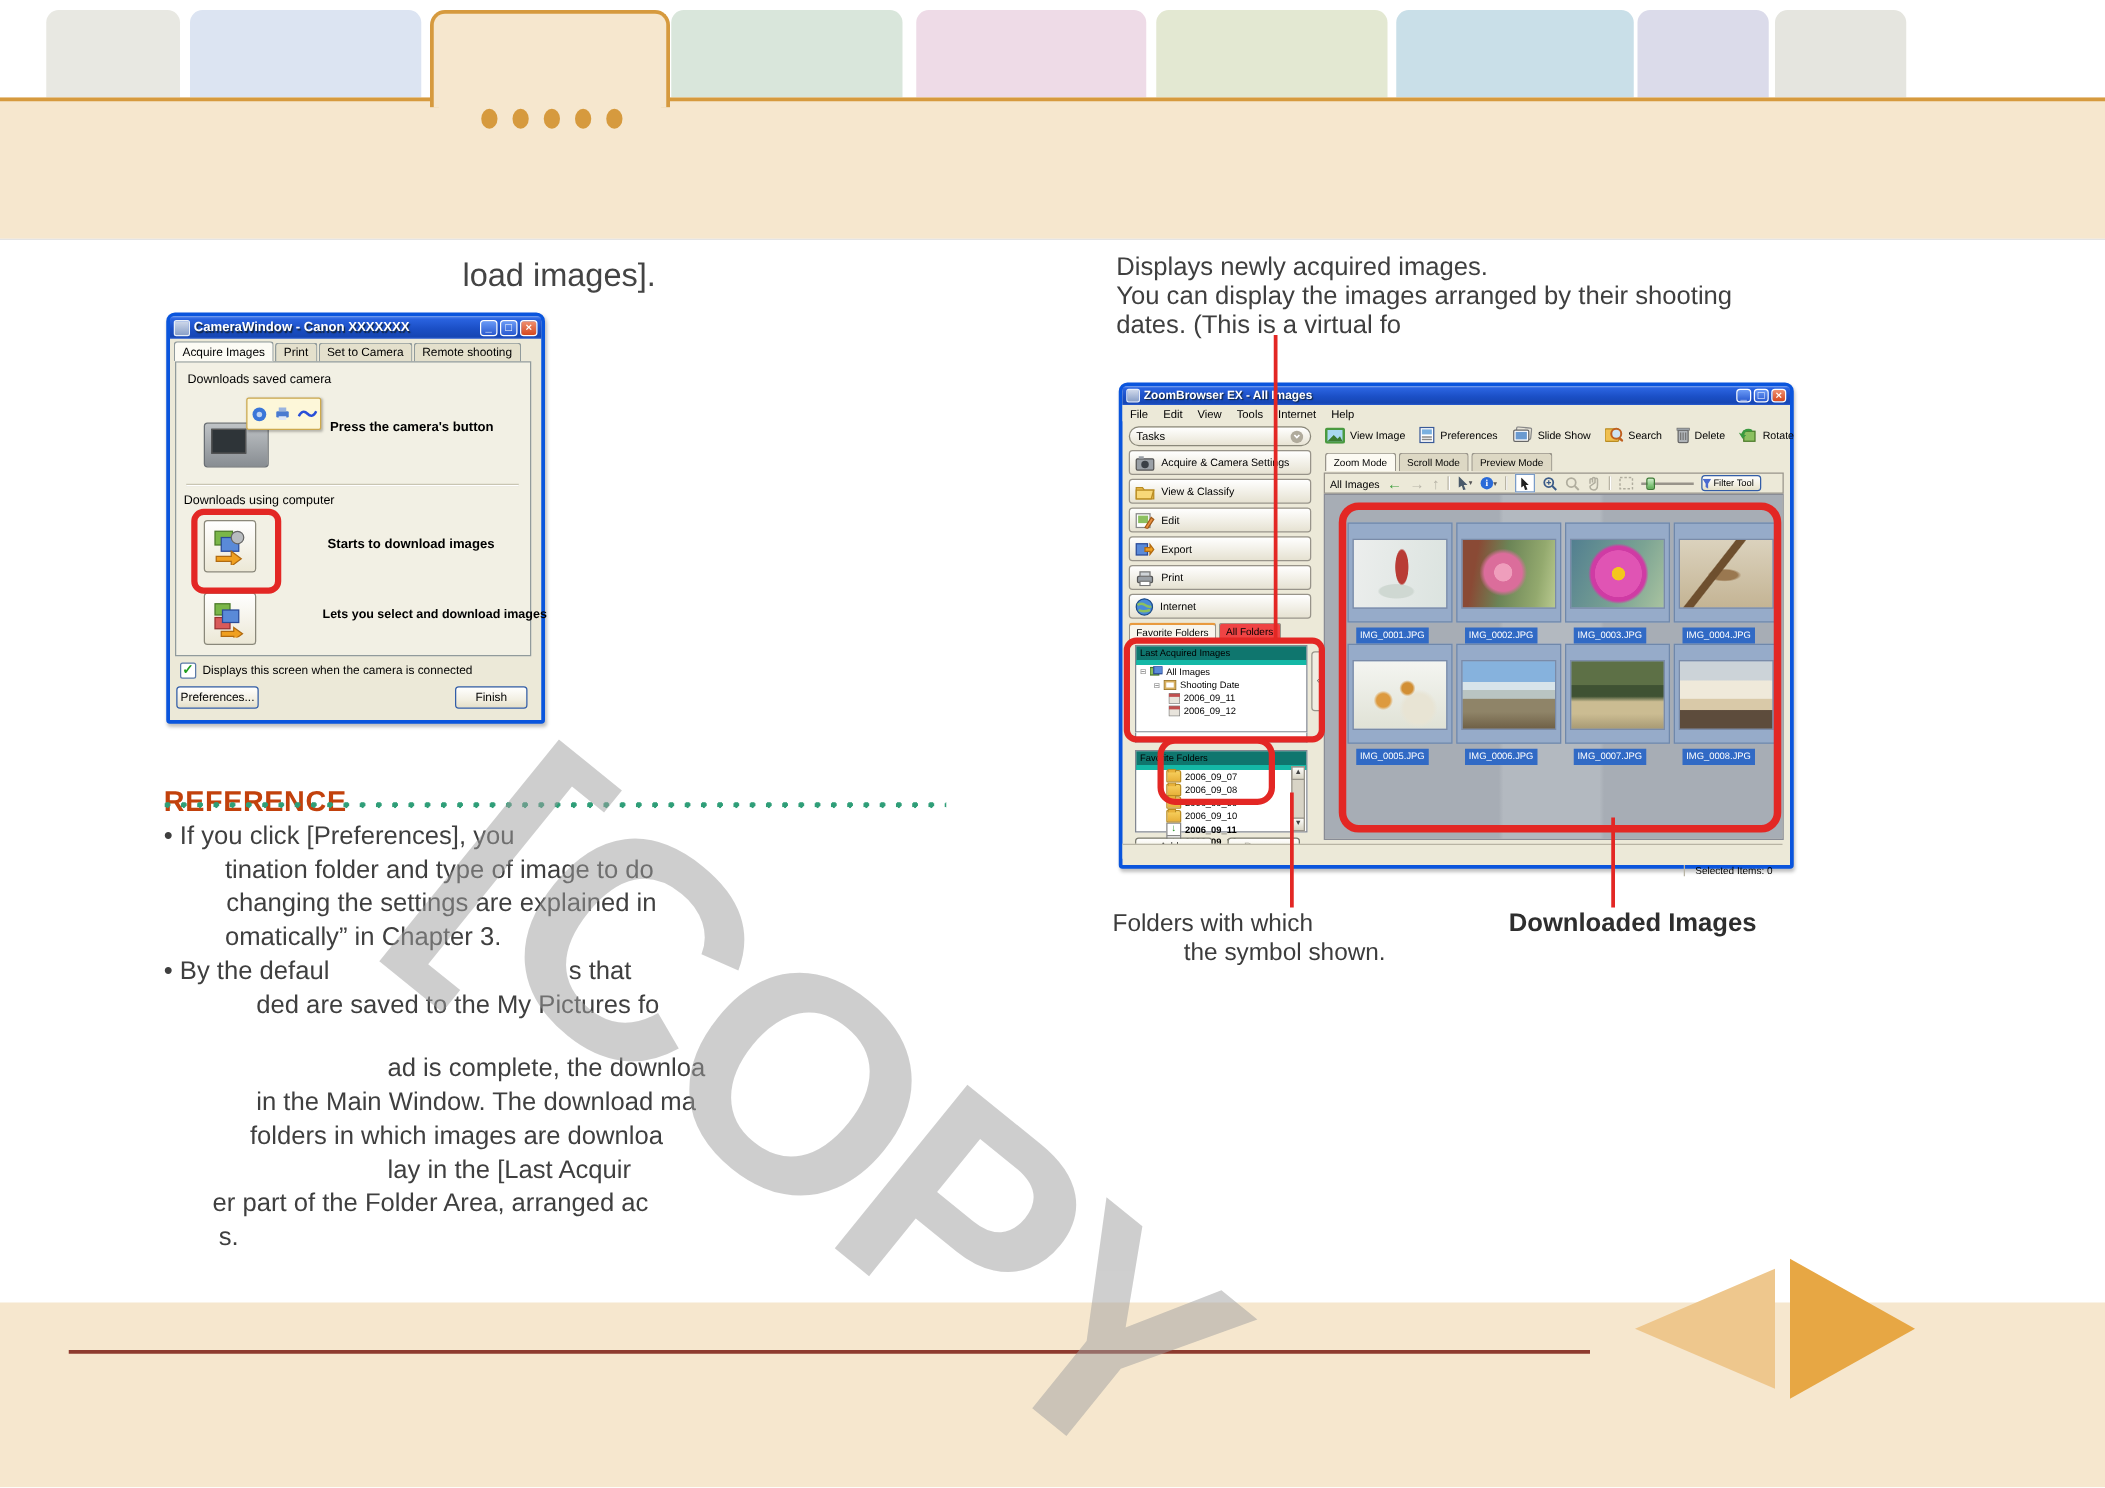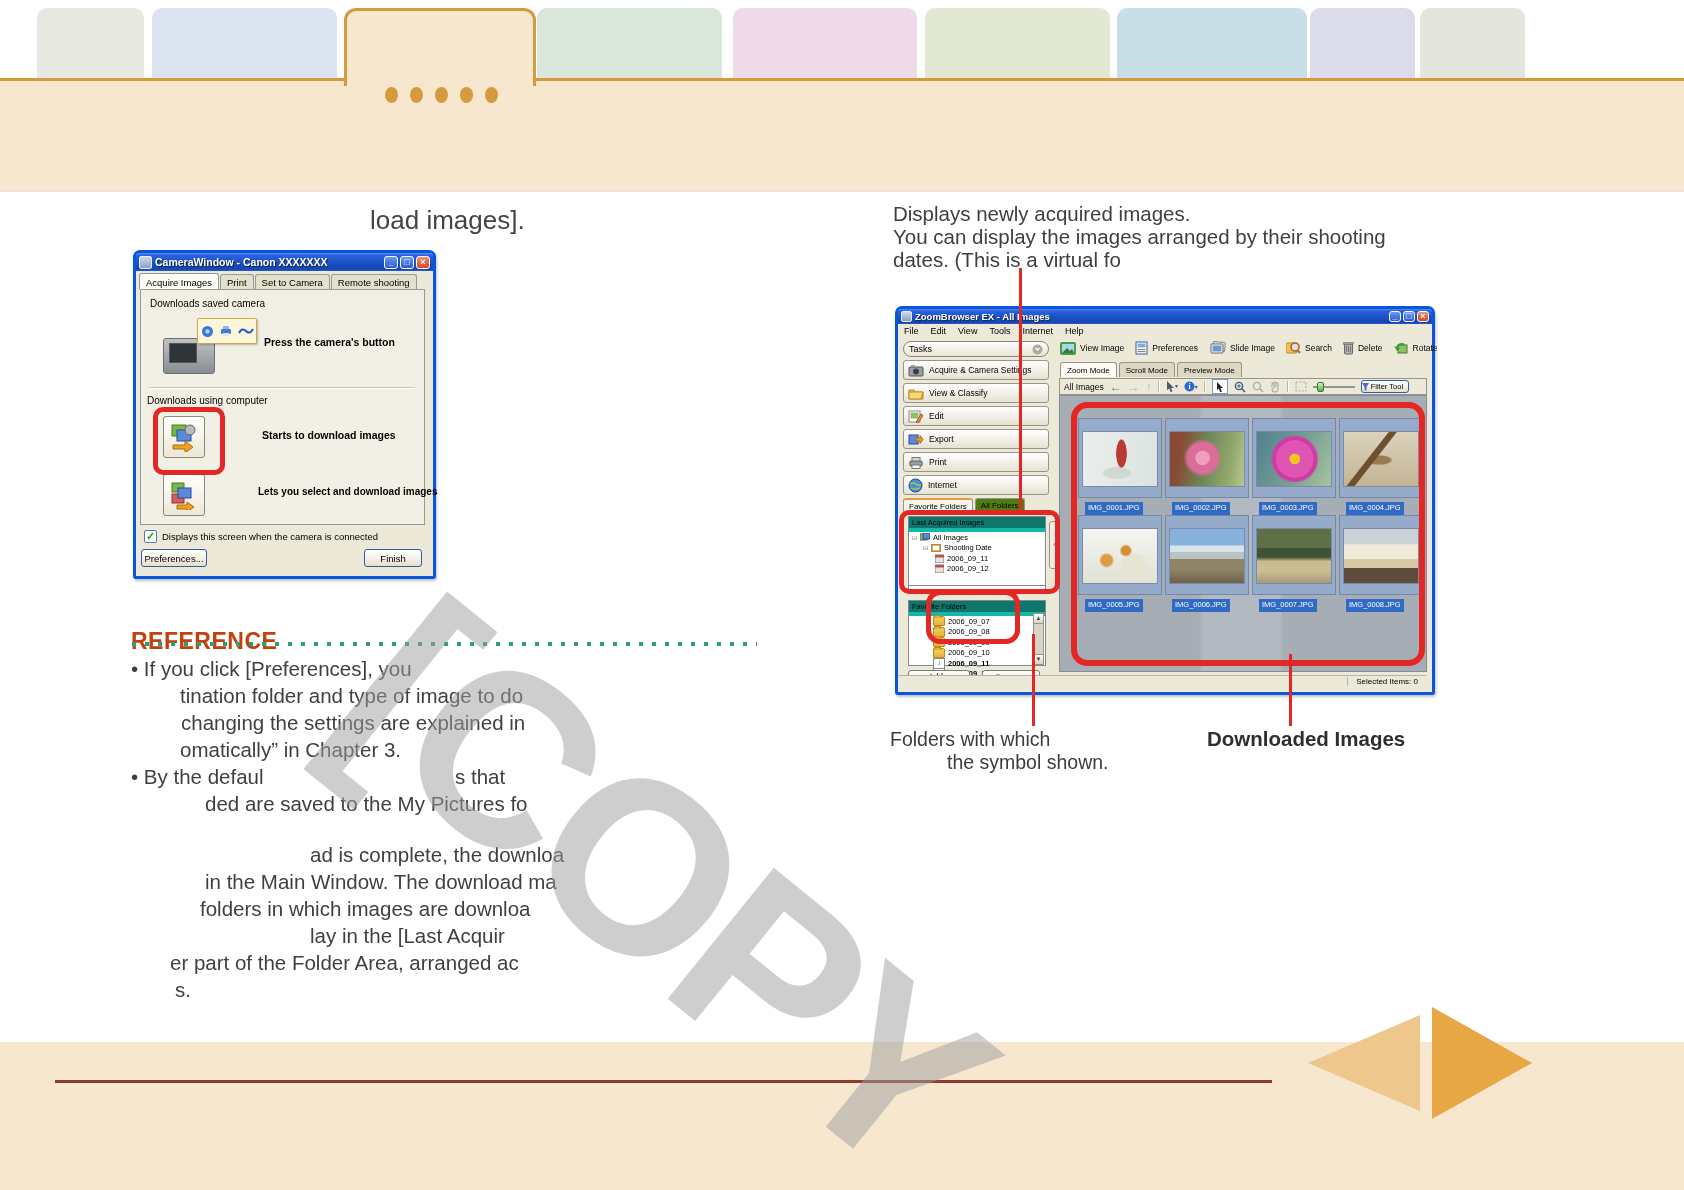--- a/index.html
+++ b/index.html
@@ -46,21 +46,21 @@
   
   .cam-body{left:10px;top:26px;width:50px;height:34px;background:linear-gradient(#bfc3c6,#888d92);border:1px solid #6a6f74;border-radius:3px;}
   .cam-scr{left:16px;top:31px;width:26px;height:18px;background:#2e3438;border:1px solid #555;}
   .cam-call{left:44px;top:6px;width:58px;height:24px;background:#fdf7d9;border:1px solid #cda94e;border-radius:2px;display:flex;align-items:center;justify-content:space-around;box-shadow:1px 1px 2px rgba(0,0,0,.25);}
 
   
   .zb{left:895px;top:306px;width:534px;height:383px;}
   .zb-menu{left:3px;top:15px;height:13px;display:flex;gap:12px;font-size:9px;color:#000;padding-left:6px;align-items:center;background:#ece9d8;}
   .zb-tasks-hdr{left:5px;top:32px;width:146px;height:16px;border:1px solid #8a887a;border-radius:8px;background:linear-gradient(#ffffff,#e8e4d4);display:flex;align-items:center;padding:0 5px;box-sizing:border-box;}
   .taskbtn{left:5px;width:146px;height:20px;background:linear-gradient(#ffffff,#e6e2d2);border:1px solid #98948a;border-radius:3px;display:flex;align-items:center;font-size:8.5px;color:#000;box-sizing:border-box;padding-left:4px;gap:5px;white-space:nowrap;}
-  .ftab{height:14px;font-size:8px;color:#000;border:1px solid #98948a;border-bottom:none;border-radius:3px 3px 0 0;padding:2px 5px 0 5px;box-sizing:border-box;background:#4d7c0f;white-space:nowrap;}
+  .ftab{height:14px;font-size:8px;color:#000;border:1px solid #98948a;border-bottom:none;border-radius:3px 3px 0 0;padding:2px 5px 0 5px;box-sizing:border-box;background:#ef4444;white-space:nowrap;}
   .ftab.on{background:#f8f5ec;border-top:2px solid #e89a3e;}
   .panel{background:#fff;border:1px solid #828790;box-sizing:border-box;}
   .phdr{background:#0f766e;border-bottom:4px solid #14b8a6;font-size:7.5px;color:#000;padding:1px 3px;white-space:nowrap;}
   .trow{font-size:7.5px;color:#000;white-space:nowrap;display:flex;align-items:center;gap:3px;height:10.5px;}
   .fold{width:10px;height:8px;background:linear-gradient(#f7d05e,#e8b13a);border:1px solid #b98c22;border-radius:1px 2px 1px 1px;position:relative;}
   .fold:before{content:"";position:absolute;left:0;top:-2px;width:5px;height:2px;background:#e8b13a;border:1px solid #b98c22;border-bottom:none;border-radius:1px 1px 0 0;}
   .newfold{width:10px;height:9px;background:#fff;border:1px solid #888;color:#1e8e1e;font-size:8px;line-height:8px;text-align:center;font-weight:bold;}
   .sbar{background:#d8d4c6;border:1px solid #98948a;box-sizing:border-box;}
   .sarrow{width:11px;height:11px;background:linear-gradient(#fdfdfb,#d8d4c4);border:1px solid #98948a;font-size:6px;line-height:9px;text-align:center;color:#444;box-sizing:border-box;}
   .modetab{height:15px;font-size:8px;color:#000;border:1px solid #98948a;border-bottom:none;border-radius:3px 3px 0 0;background:#ddd8c4;padding:3px 6px 0 6px;box-sizing:border-box;white-space:nowrap;}
@@ -370,21 +370,21 @@
           <rect x="2.5" y="10" width="8" height="1.2" fill="#888"></rect>
         </svg>
       <span>Preferences</span>
     </span>
     <span class="ti">
       <svg class="ico" width="17" height="14" viewBox="0 0 17 14">
           <rect x="4" y="1" width="12" height="9" rx="1" fill="#e8e4d8" stroke="#888" transform="rotate(6 10 5)"></rect>
           <rect x="2" y="3" width="12" height="9" rx="1" fill="#fff" stroke="#666"></rect>
           <rect x="3.5" y="4.5" width="9" height="6" fill="#6a9ad0"></rect>
         </svg>
-      <span>Slide Image</span>
+      <span>Slide Show</span>
     </span>
     <span class="ti">
       <svg class="ico" width="15" height="14" viewBox="0 0 15 14">
           <rect x="0" y="2" width="11" height="10" rx="1" fill="#f0c050" stroke="#b98c22"></rect>
           <circle cx="9" cy="6" r="4" fill="#cfe4f4" stroke="#c06020" stroke-width="1.6"></circle>
           <rect x="11" y="9" width="4" height="2" rx="1" transform="rotate(40 12 10)" fill="#c06020"></rect>
         </svg>
       <span>Search</span>
     </span>
     <span class="ti">
@@ -491,21 +491,21 @@
     </div>
   <div class="abs tpanel" style="left:1339px;top:515px">
       <div class="photo p8"></div>
     </div>
   <div class="abs tlabel" style="left:1085px;top:599px">IMG_0005.JPG</div>
   <div class="abs tlabel" style="left:1172px;top:599px">IMG_0006.JPG</div>
   <div class="abs tlabel" style="left:1259px;top:599px">IMG_0007.JPG</div>
   <div class="abs tlabel" style="left:1346px;top:599px">IMG_0008.JPG</div>
 
   <div class="abs statusbar">
-    <span style="position:absolute;right:8px;top:1px;border-left:1px solid #b8b4a4;padding-left:8px">Selected Items: 0</span>
+    <span style="position:absolute;right:8px;top:16px;border-left:1px solid #b8b4a4;padding-left:8px">Selected Items: 0</span>
   </div>
 
   <div class="abs redbox" style="left:899px;top:510px;width:151px;height:74px"></div>
   <div class="abs redbox" style="left:926px;top:590px;width:84px;height:44px;border-radius:14px"></div>
   <div class="abs redbox" style="left:1071px;top:402px;width:342px;height:252px;border-width:6px;border-radius:16px"></div>
   <div class="abs redline" style="left:1019px;top:268px;height:246px"></div>
   <div class="abs redline" style="left:1032px;top:634px;height:92px"></div>
   <div class="abs redline" style="left:1289px;top:654px;height:72px"></div>
 
   <div class="abs cap" style="left:890px;top:728px">Folders with which</div>

